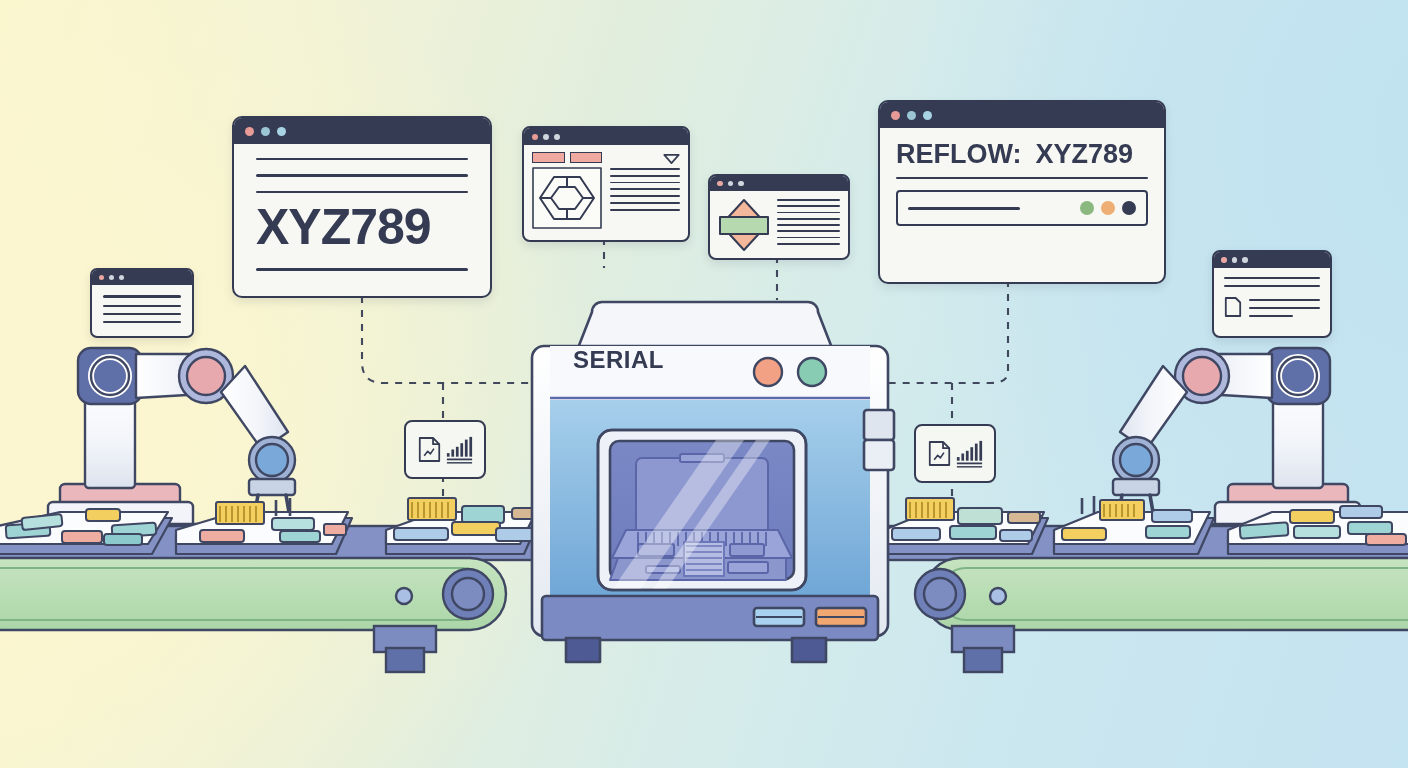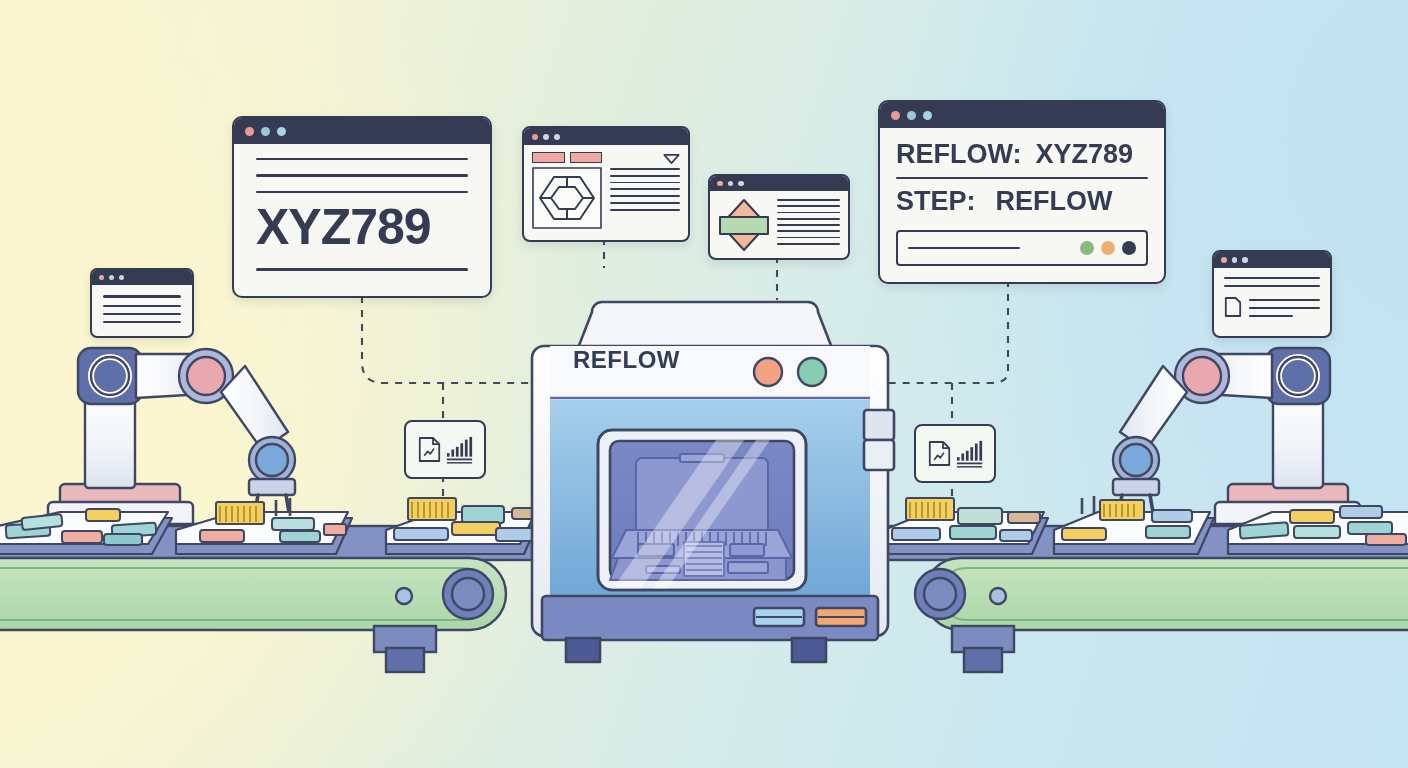--- a/index.html
+++ b/index.html
@@ -297,21 +297,21 @@
 
       <rect x="46" y="348" width="34" height="24" fill="#4e5a94"></rect>
       <rect x="272" y="348" width="34" height="24" fill="#4e5a94"></rect>
     </g>
 
     <g>
       <circle cx="248" cy="82" r="14" fill="#f3a185" stroke="#3f4763" stroke-width="2.4"></circle>
       <circle cx="292" cy="82" r="14" fill="#88ccb4" stroke="#3f4763" stroke-width="2.4"></circle>
     </g>
   </svg>
-  <div class="abs win-title" style="left:573px;top:348px;font-size:24px;">REFLOW</div>
+  <div class="abs win-title" style="left:573px;top:348px;font-size:24px;">SERIAL</div>
 
   <div class="win" style="left:90px;top:268px;width:100px;height:66px;border-width:2.2px;border-radius:7px;">
     <div class="bar" style="height:15px;gap:5px;padding:0 7px;">
       <span class="dot" style="width:5px;height:5px;background:#e8a7a2;"></span>
       <span class="dot" style="width:5px;height:5px;background:#cfd6de;"></span>
       <span class="dot" style="width:5px;height:5px;background:#cfd6de;"></span>
     </div>
     <div class="body" style="padding:10px 11px;">
       <div class="rule" style="height:2.6px;margin-bottom:7px;"></div>
       <div class="rule" style="height:2.2px;margin-bottom:6px;"></div>
@@ -404,24 +404,20 @@
       <span class="dot" style="width:9px;height:9px;background:#e79a96;"></span>
       <span class="dot" style="width:9px;height:9px;background:#9cc6d4;"></span>
       <span class="dot" style="width:9px;height:9px;background:#a8d3e4;"></span>
     </div>
     <div class="body" style="padding:10px 16px;">
       <div style="display:flex;gap:14px;font-size:27px;font-weight:bold;color:#343b52;line-height:1.25;">
         <span>REFLOW:</span>
         <span>XYZ789</span>
       </div>
       <div class="divider" style="margin:5px 0 6px 0;"></div>
-      <div style="display:flex;gap:20px;font-size:27px;font-weight:bold;color:#343b52;line-height:1.25;">
-        <span>STEP:</span>
-        <span>REFLOW</span>
-      </div>
       <div style="margin-top:11px;height:32px;border:2.4px solid #343b52;border-radius:4px;display:flex;align-items:center;justify-content:space-between;padding:0 10px;">
         <span class="rule" style="display:block;width:112px;height:2.6px;"></span>
         <span style="display:flex;gap:7px;">
           <span class="dot" style="width:14px;height:14px;background:#8ab87f;"></span>
           <span class="dot" style="width:14px;height:14px;background:#efae73;"></span>
           <span class="dot" style="width:14px;height:14px;background:#343b52;"></span>
         </span>
       </div>
     </div>
   </div>

